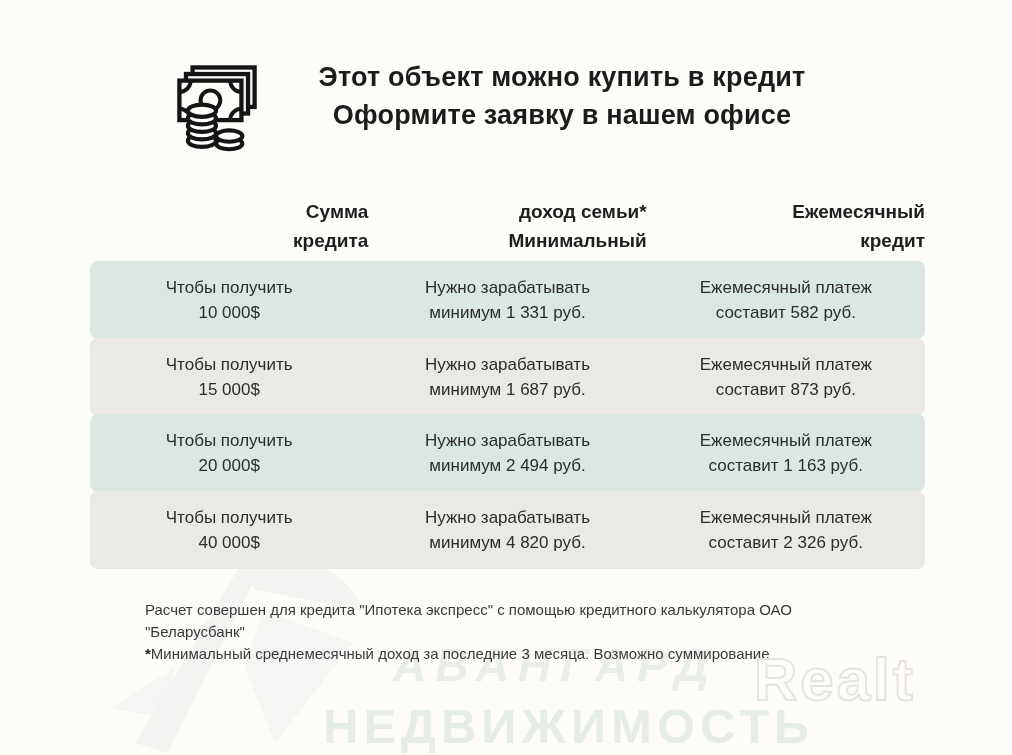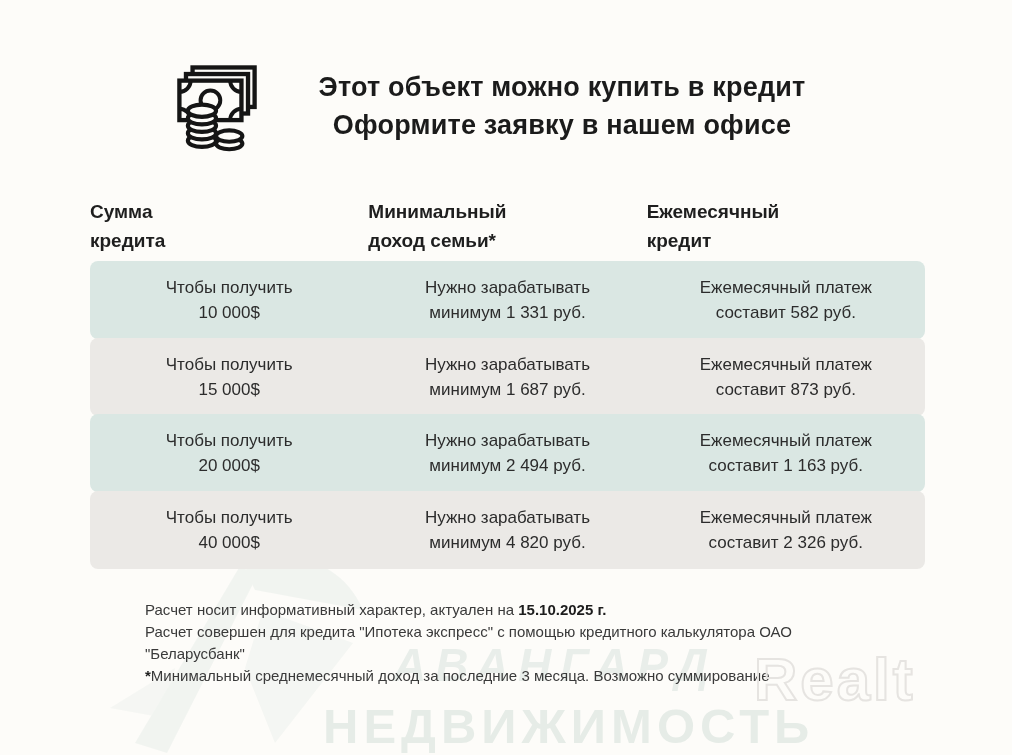--- a/index.html
+++ b/index.html
@@ -5,28 +5,28 @@
   * { margin:0; padding:0; box-sizing:border-box; }
   body { background:#ffffff; }
   .page {
     position:relative; width:1012px; height:755px;
     background:#fdfcf9; overflow:hidden;
     font-family:"Liberation Sans", sans-serif;
   }
   
   .money-icon { position:absolute; left:170px; top:58px; width:94px; height:96px; }
   .title {
-    position:absolute; left:268px; top:68px; width:588px;
+    position:absolute; left:268px; top:58px; width:588px;
     text-align:center; font-size:27px; font-weight:700; color:#1b1b1b;
     line-height:38px; letter-spacing:.2px;
   }
   
   .thead { position:absolute; left:90px; top:197px; width:835px; display:flex; }
   .thead .col {
-    flex:1; text-align:left; font-size:19px; font-weight:700;
+    flex:1; text-align:right; font-size:19px; font-weight:700;
     color:#1e1e1e; line-height:29px;
   }
   
   .trow {
     position:absolute; left:90px; width:835px; height:78px;
     display:flex; border-radius:8px;
   }
   .trow.teal { background:#dae7e3; }
   .trow.gray { background:#ebe9e6; }
   .trow .cell {
@@ -101,22 +101,22 @@
     <div>Этот объект можно купить в кредит</div>
     <div>Оформите заявку в нашем офисе</div>
   </div>
 
   <div class="thead">
     <div class="col">
       <div>Сумма</div>
       <div>кредита</div>
     </div>
     <div class="col">
+      <div>доход семьи*</div>
       <div>Минимальный</div>
-      <div>доход семьи*</div>
     </div>
     <div class="col">
       <div>Ежемесячный</div>
       <div>кредит</div>
     </div>
   </div>
 
   <div class="trow teal r1">
     <div class="cell">
       <span>Чтобы получить</span>
@@ -171,21 +171,20 @@
       <span>Нужно зарабатывать</span>
       <span>минимум 4 820 руб.</span>
     </div>
     <div class="cell">
       <span>Ежемесячный платеж</span>
       <span>составит 2 326 руб.</span>
     </div>
   </div>
 
   <div class="footer">
-    <div><span>Расчет носит информативный характер, актуален на </span><b>15.10.2025 г.</b></div>
     <div>Расчет совершен для кредита "Ипотека экспресс" с помощью кредитного калькулятора ОАО</div>
     <div>"Беларусбанк"</div>
     <div><b>*</b><span>Минимальный среднемесячный доход за последние 3 месяца. Возможно суммирование</span></div>
   </div>
 
   <div class="wm-brand1">АВАНГАРД</div>
   <div class="wm-brand2">НЕДВИЖИМОСТЬ</div>
   <div class="wm-realt">Realt</div>
 
 </div>

